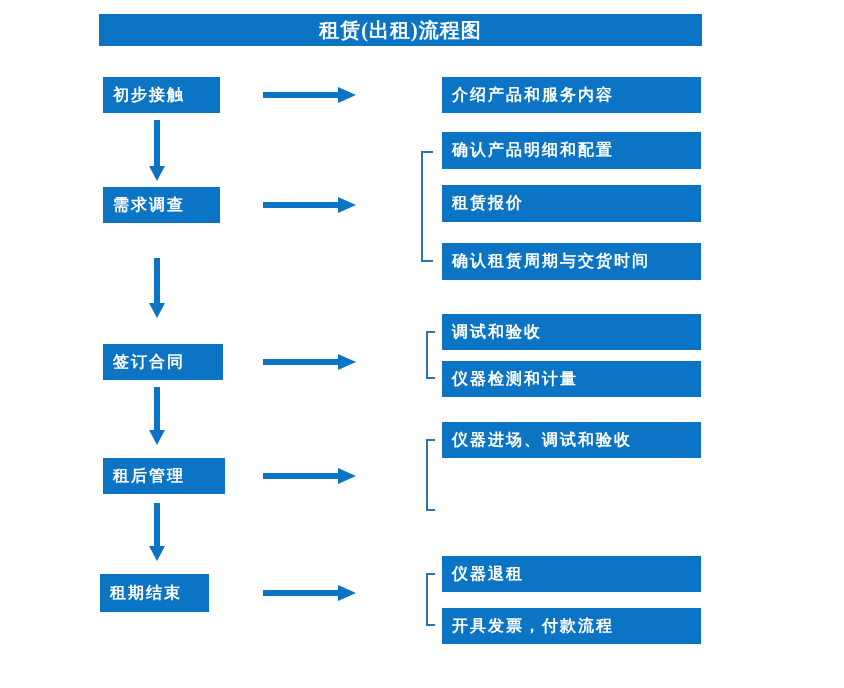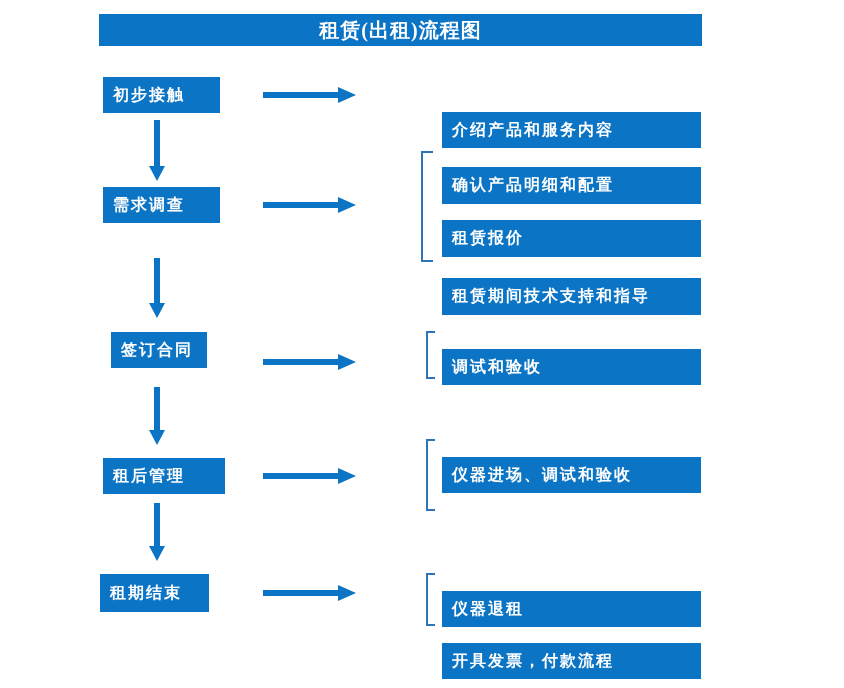--- a/index.html
+++ b/index.html
@@ -35,21 +35,21 @@
     display: flex;
     align-items: center;
     box-sizing: border-box;
     padding-left: 10px;
     font-size: 16px;
     letter-spacing: 2px;
     white-space: nowrap;
     overflow: hidden;
   }
   .step   { width: 117px; height: 36px; left: 103px; }
-  .detail { width: 259px; height: 36px; left: 442px; margin-top: 35px; }
+  .detail { width: 259px; height: 36px; left: 442px; }
 
   
   .rarrow { position: absolute; left: 263px; width: 93px; height: 16px; }
   .rarrow .shaft {
     position: absolute; left: 0; top: 5px;
     width: 76px; height: 6px;
     background: var(--arrow, #0B74C4);
   }
   .rarrow .head {
     position: absolute; right: 0; top: 0;
@@ -85,29 +85,30 @@
 </style>
 </head>
 <body>
 
 <div class="canvas">
 
   <div class="title-bar">租赁(出租)流程图</div>
 
   <div class="box step" style="top:77px;">初步接触</div>
   <div class="box step" style="top:187px;">需求调查</div>
-  <div class="box step" style="top:332px;width:96px;margin-left:8px;">签订合同</div>
+  <div class="box step" style="top:344px;width:120px;">签订合同</div>
   <div class="box step" style="top:458px;width:122px;">租后管理</div>
   <div class="box step" style="top:574px;left:100px;width:109px;height:38px;">租期结束</div>
 
   <div class="box detail" style="top:77px;">介绍产品和服务内容</div>
   <div class="box detail" style="top:132px;height:37px;">确认产品明细和配置</div>
   <div class="box detail" style="top:185px;height:37px;">租赁报价</div>
-  <div class="box detail" style="top:243px;height:37px;">租赁期间技术支持和指导</div>
+  <div class="box detail" style="top:243px;height:37px;">确认租赁周期与交货时间</div>
   <div class="box detail" style="top:314px;">调试和验收</div>
+  <div class="box detail" style="top:361px;">仪器检测和计量</div>
   <div class="box detail" style="top:422px;">仪器进场、调试和验收</div>
   <div class="box detail" style="top:556px;">仪器退租</div>
   <div class="box detail" style="top:608px;">开具发票，付款流程</div>
 
   <div class="rarrow" style="top:87px;">
     <div class="shaft"></div>
     <div class="head"></div>
   </div>
   <div class="rarrow" style="top:197px;">
     <div class="shaft"></div>

